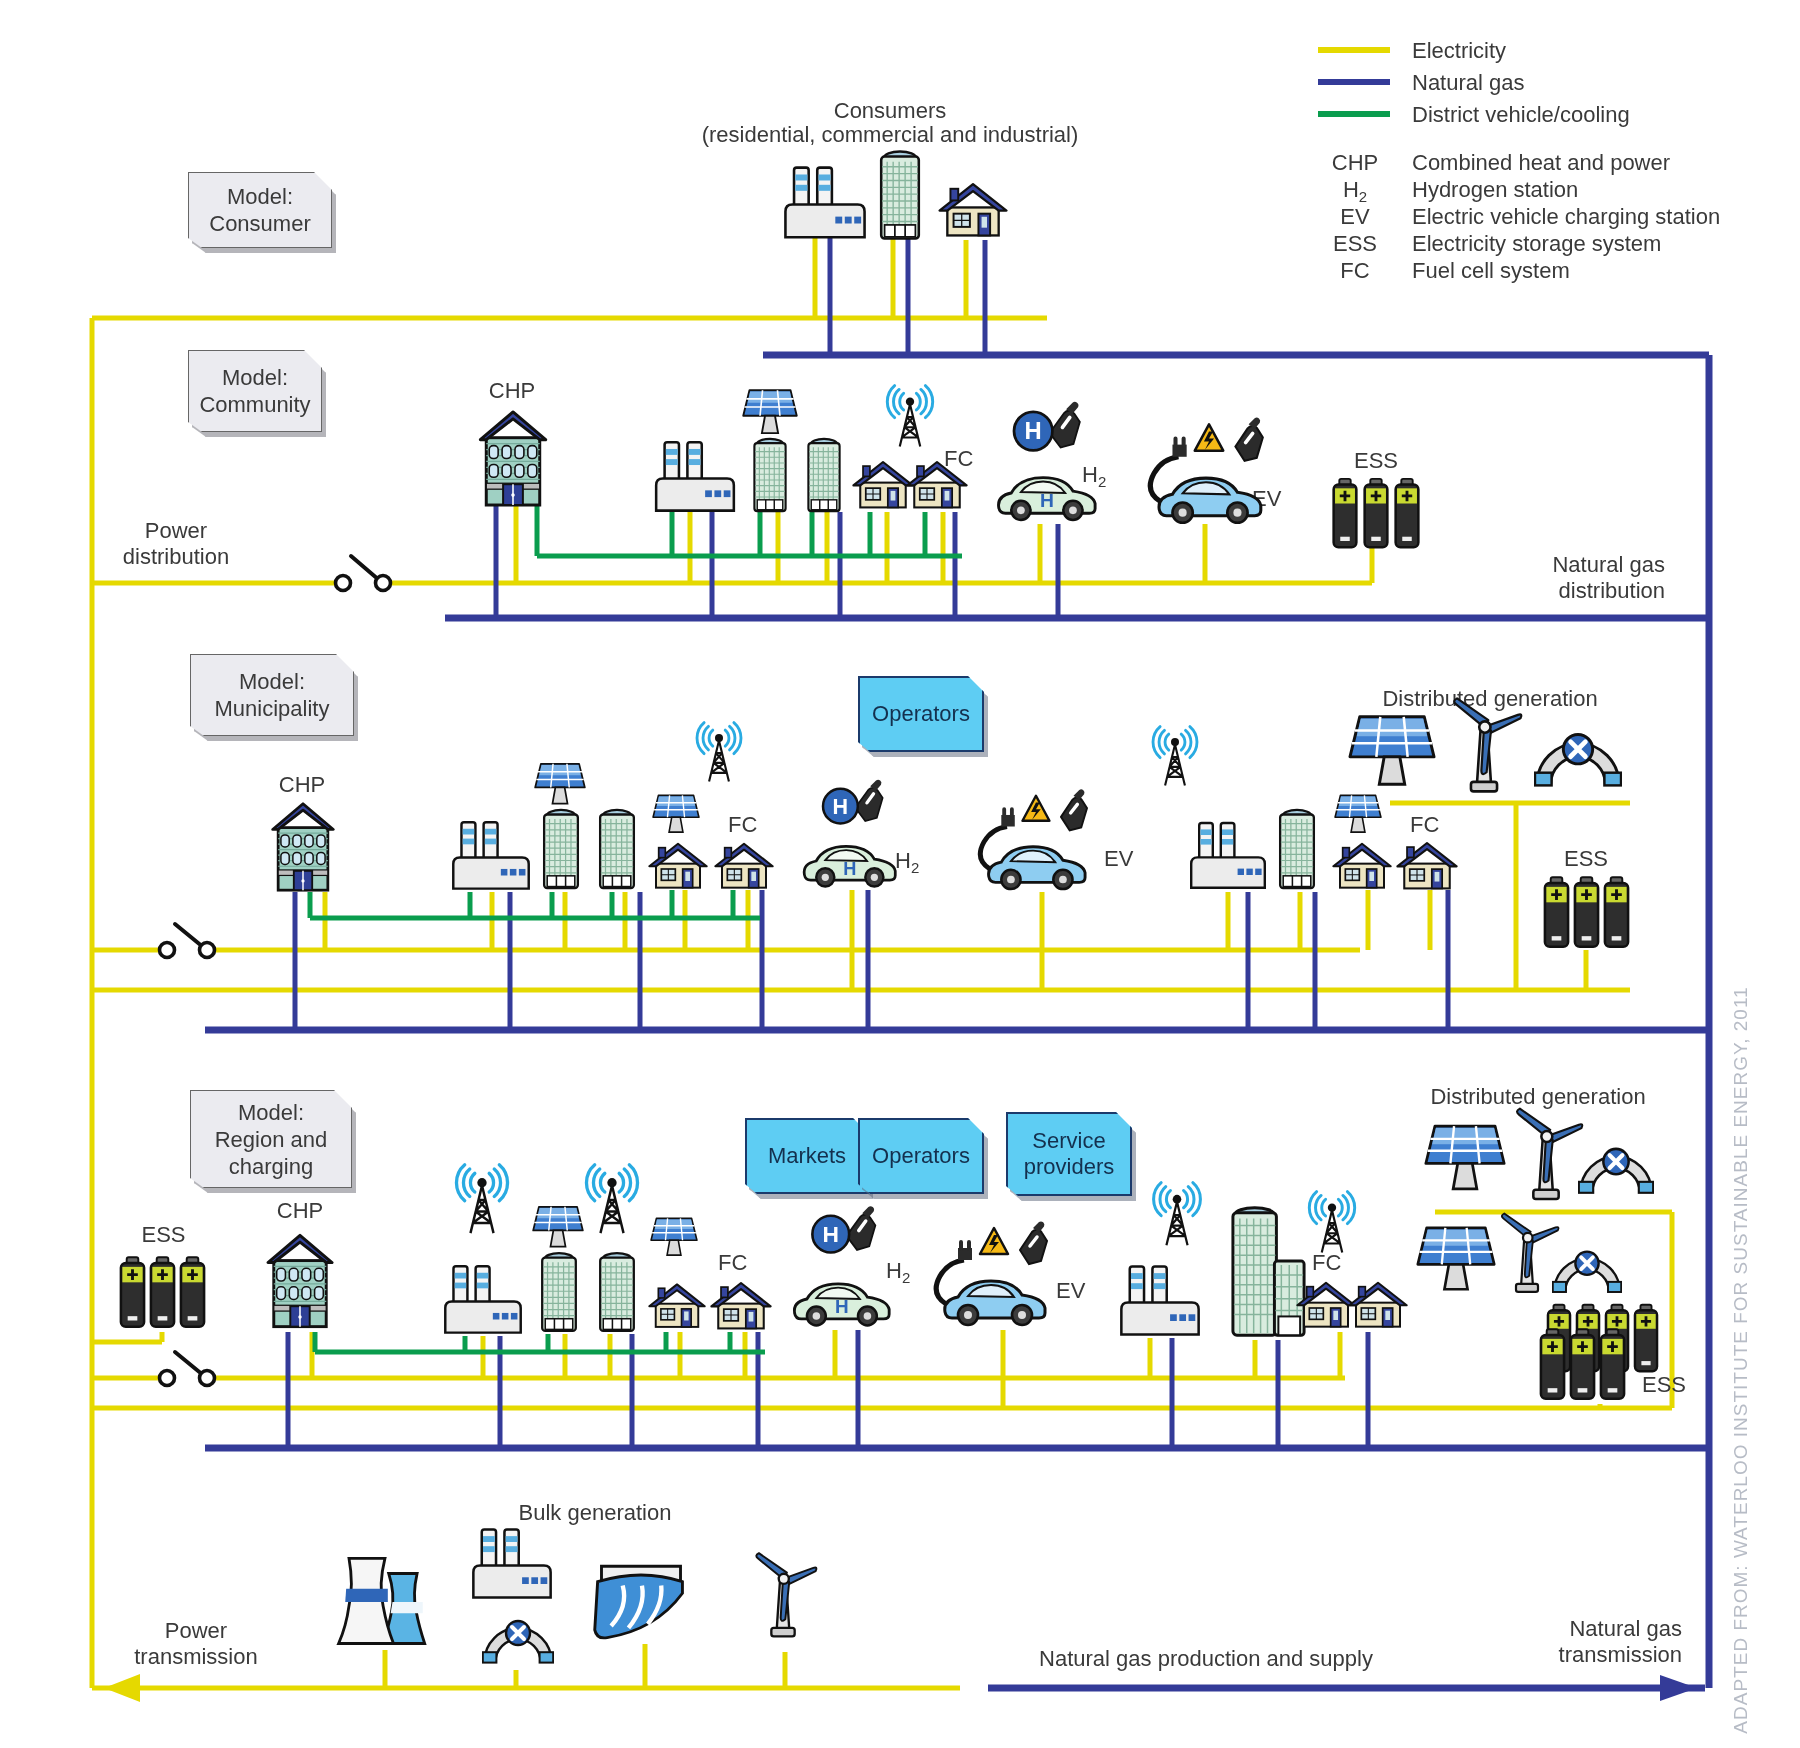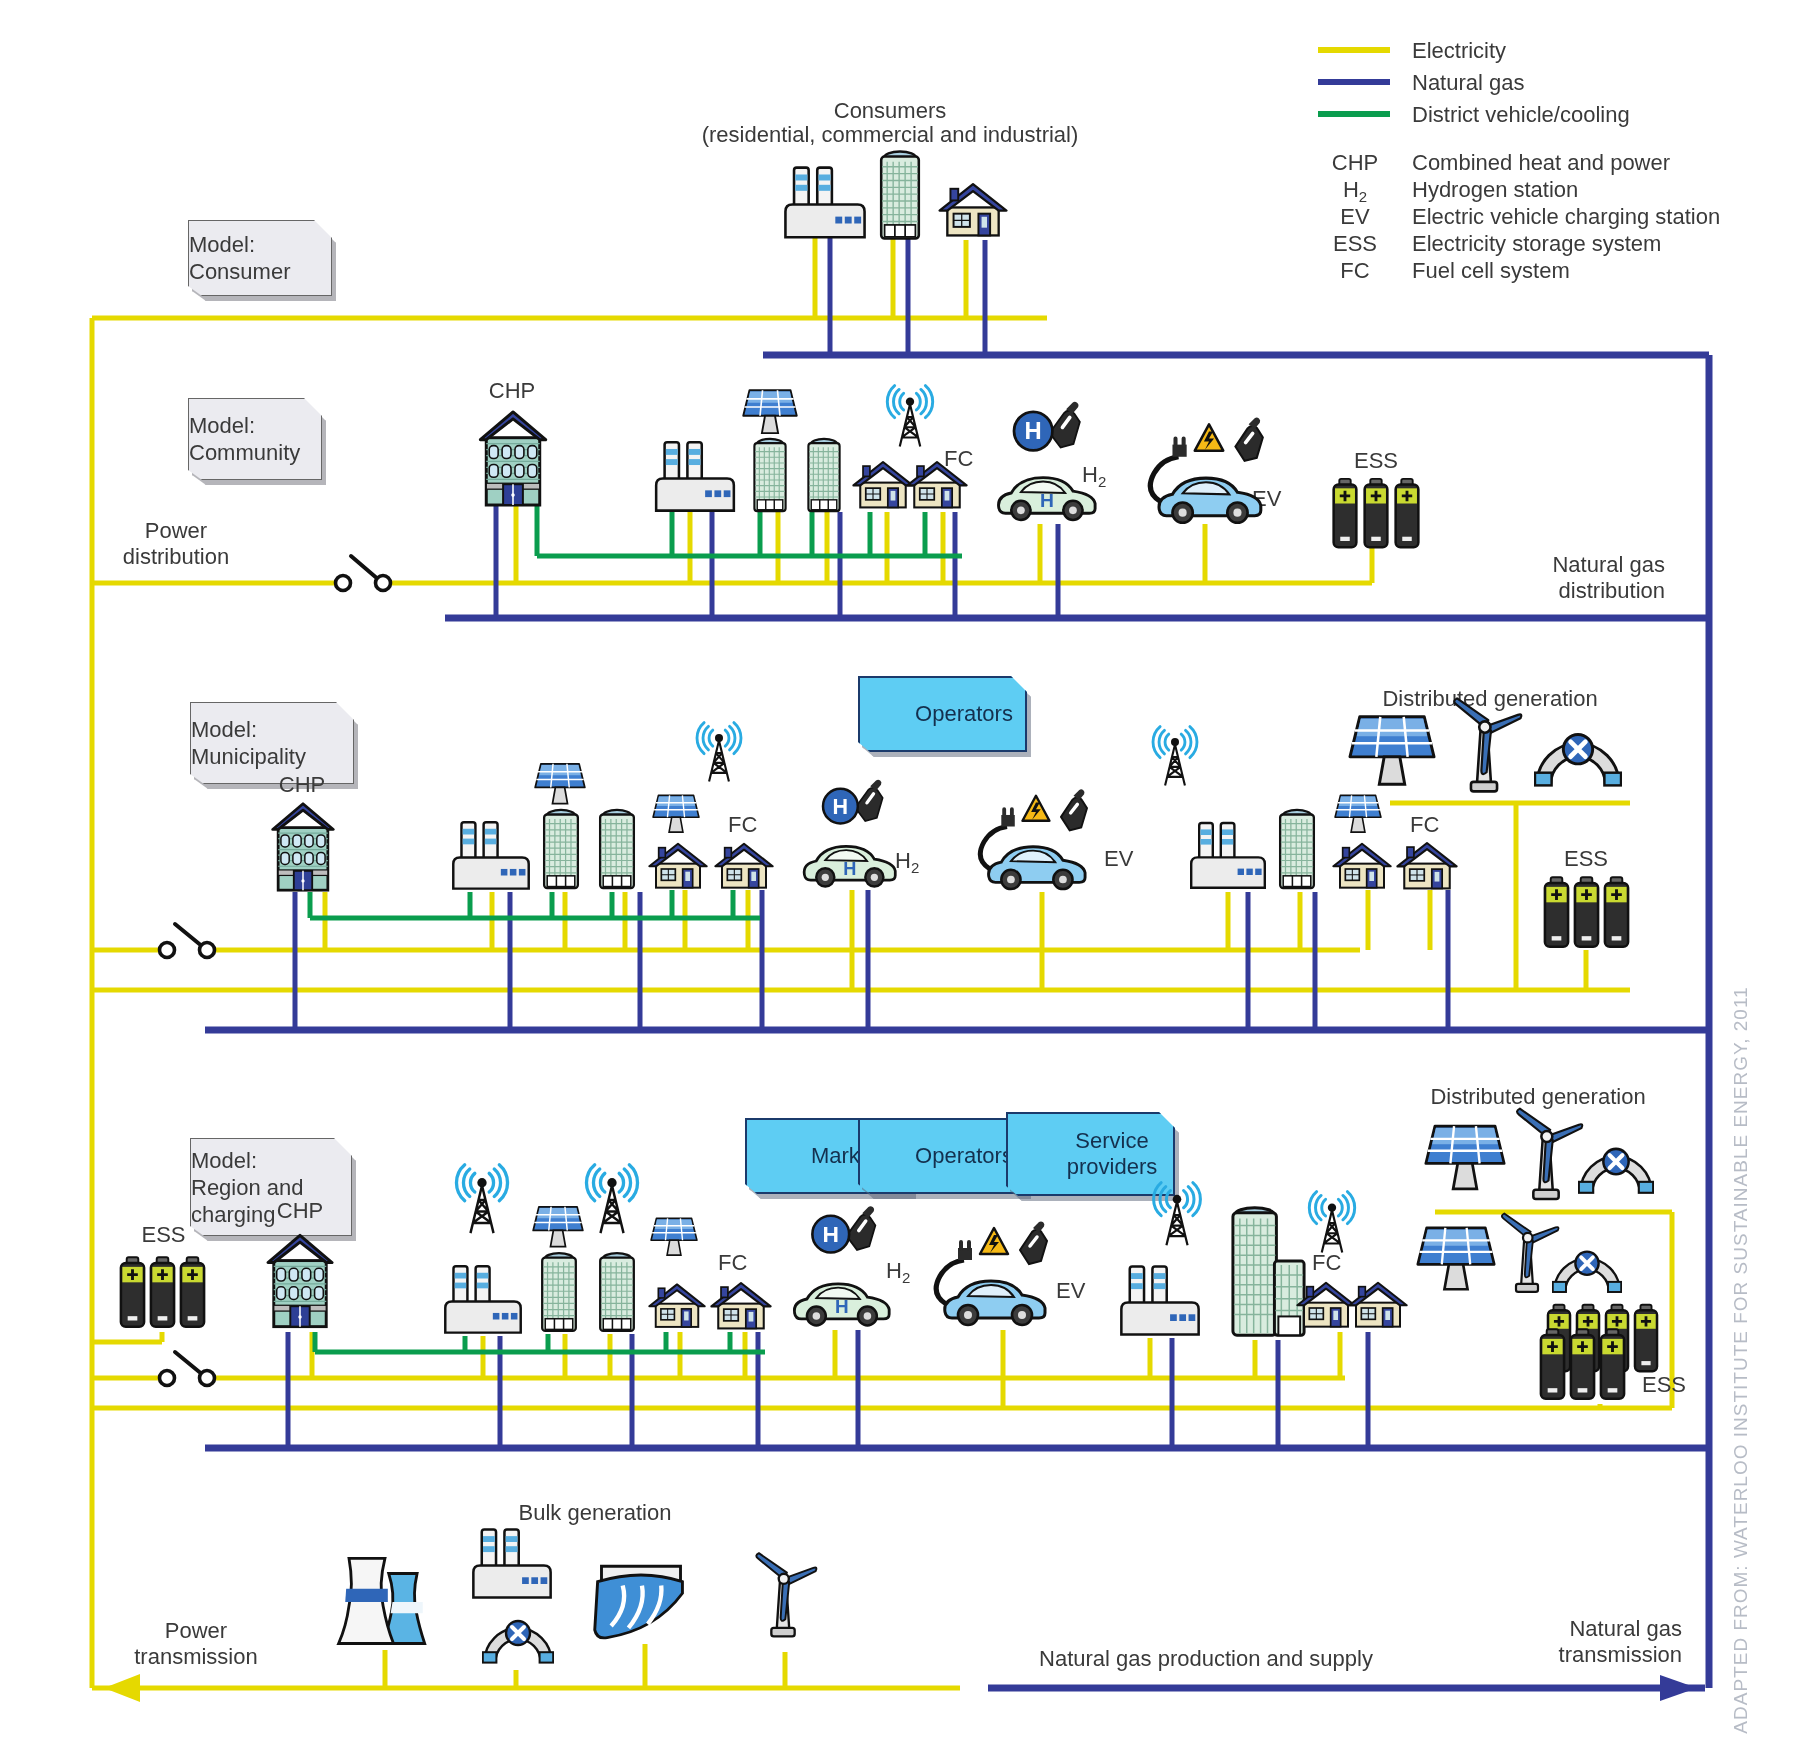--- a/index.html
+++ b/index.html
@@ -9,27 +9,27 @@
   .el{stroke:#e5d900;stroke-width:5;fill:none;}
   .gas{stroke:#343b98;stroke-width:5;fill:none;}
   .gasbold{stroke:#343b98;stroke-width:7;fill:none;}
   .dh{stroke:#0a9d4e;stroke-width:5;fill:none;}
   .lbl{position:absolute;font-size:22px;line-height:26px;color:#3a3a3a;}
   .ctr{text-align:center;}
   .rgt{text-align:right;}
   .model-wrap{position:absolute;filter:drop-shadow(4px 5px 0 rgba(120,120,130,.55));}
   .model-box{background:#ebebf0;border:1.6px solid #666;
      clip-path:polygon(0 0,calc(100% - 18px) 0,100% 18px,100% 100%,14px 100%,0 calc(100% - 10px));
-     display:flex;flex-direction:column;justify-content:center;align-items:flex-start;
-     font-size:22px;line-height:27px;color:#3a3a3a;margin-top:48px;}
+     display:flex;flex-direction:column;justify-content:center;align-items:center;
+     font-size:22px;line-height:27px;color:#3a3a3a;}
   .info-wrap{position:absolute;filter:drop-shadow(4px 5px 0 rgba(90,100,120,.5));}
   .info-box{background:#5ecdf3;border:2px solid #1b3a6b;color:#14304e;
      clip-path:polygon(0 0,calc(100% - 16px) 0,100% 16px,100% 100%,12px 100%,0 calc(100% - 10px));
      display:flex;flex-direction:column;justify-content:center;align-items:center;
-     font-size:22px;line-height:26px;padding-left:43px;}
+     font-size:22px;line-height:26px;}
   .ic{position:absolute;}
   sub.h2s{font-size:15px;vertical-align:-5px;}
   .legend-row{position:absolute;font-size:22px;}
   .legend-swatch{position:absolute;height:6px;width:72px;}
   .attrib{position:absolute;left:1741px;top:1360px;transform:translate(-50%,-50%) rotate(-90deg);
      white-space:nowrap;font-size:19px;letter-spacing:1px;color:#b7bcc6;}
 </style>
 </head>
 <body>
 

